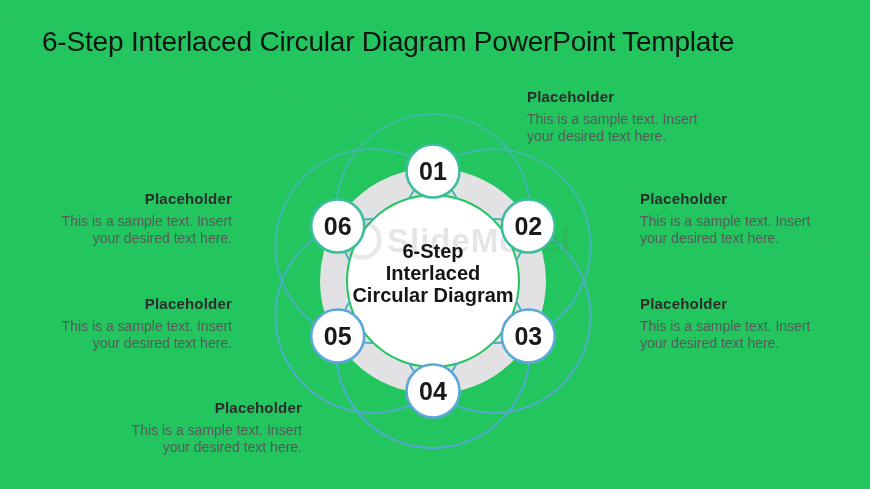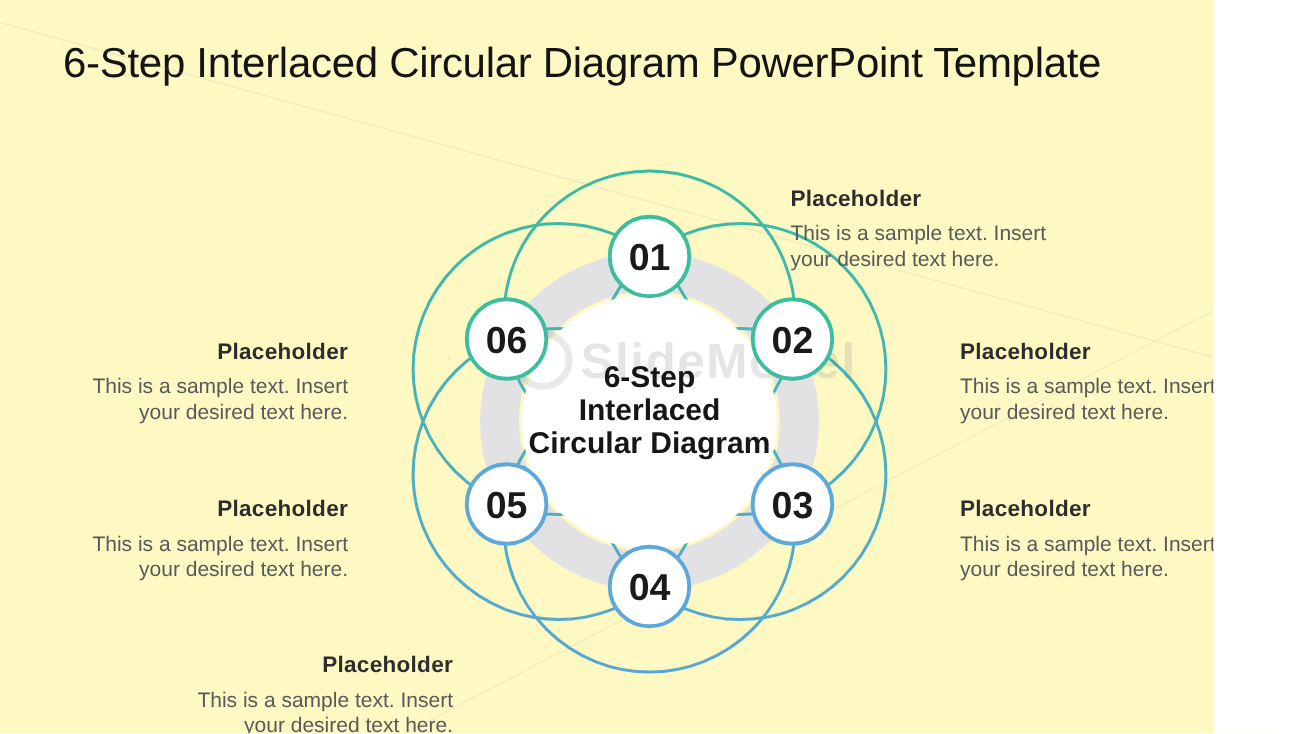--- a/index.html
+++ b/index.html
@@ -1,25 +1,25 @@
 <!DOCTYPE html>
 <html><head>
 <meta charset="utf-8">
 <style>
   html,body{margin:0;padding:0;background:#fff;}
   .slide{
-    position:relative;width:809px;height:489px;background:#fef9c3;overflow:hidden;
+    position:relative;width:870px;height:489px;background:#22c55e;overflow:hidden;
     font-family:"Liberation Sans", sans-serif;
   }
   .slide-title{
     position:absolute;left:42px;top:26px;font-size:28px;font-weight:400;
     color:#141414;letter-spacing:-0.2px;white-space:nowrap;
   }
   .diagram-svg{position:absolute;left:0;top:0;}
-  .ph{position:absolute;width:178px;margin-top:36px;}
+  .ph{position:absolute;width:178px;}
   .ph .ph-heading{
     display:block;font-size:15px;font-weight:700;color:#2d2d2d;
     letter-spacing:0.2px;margin-bottom:6px;
   }
   .ph .ph-body{display:block;font-size:14px;line-height:1.2;color:#58595b;}
   .ph.align-right{text-align:right;}
   .ph.align-left{text-align:left;}
   .num-text{font-size:25px;font-weight:700;fill:#1a1a1a;}
   .center-text{font-size:20px;font-weight:700;fill:#161616;}
   .wm-text{font-size:33px;font-weight:700;fill:#666670;opacity:0.16;letter-spacing:1px;}

